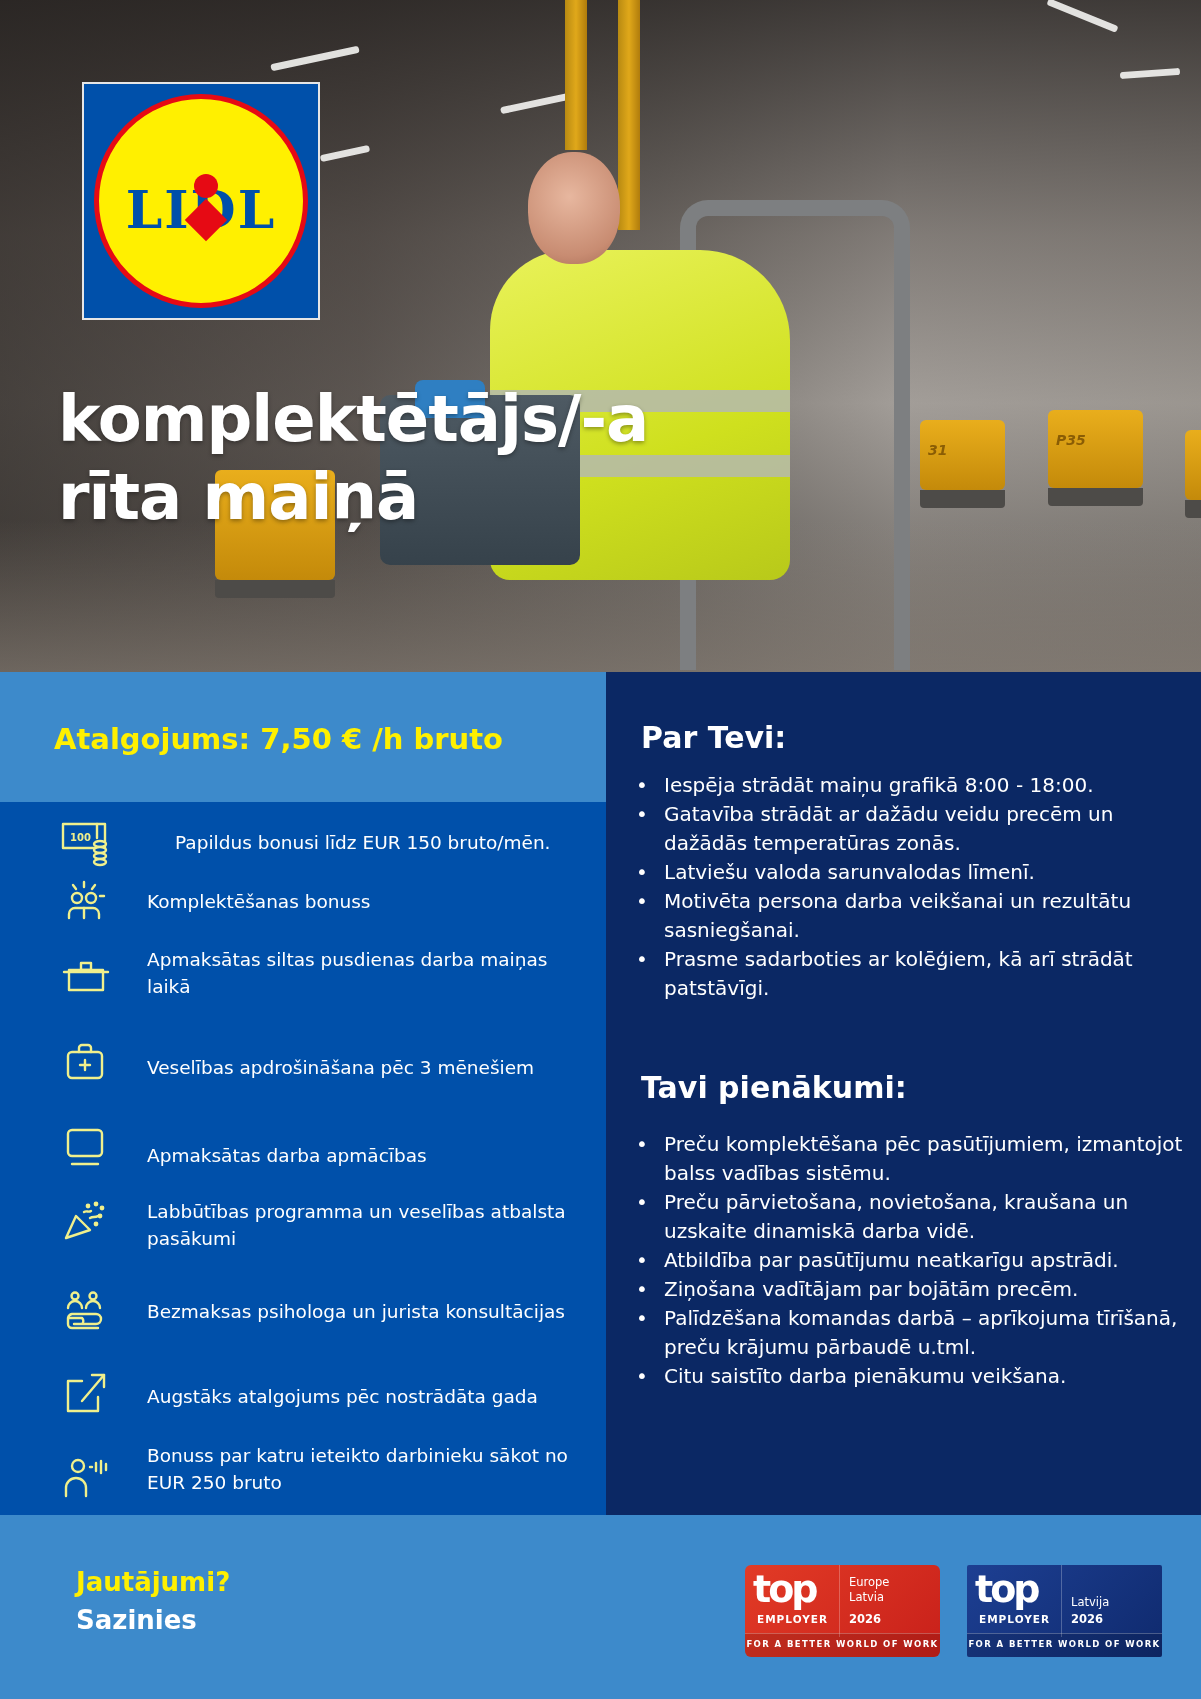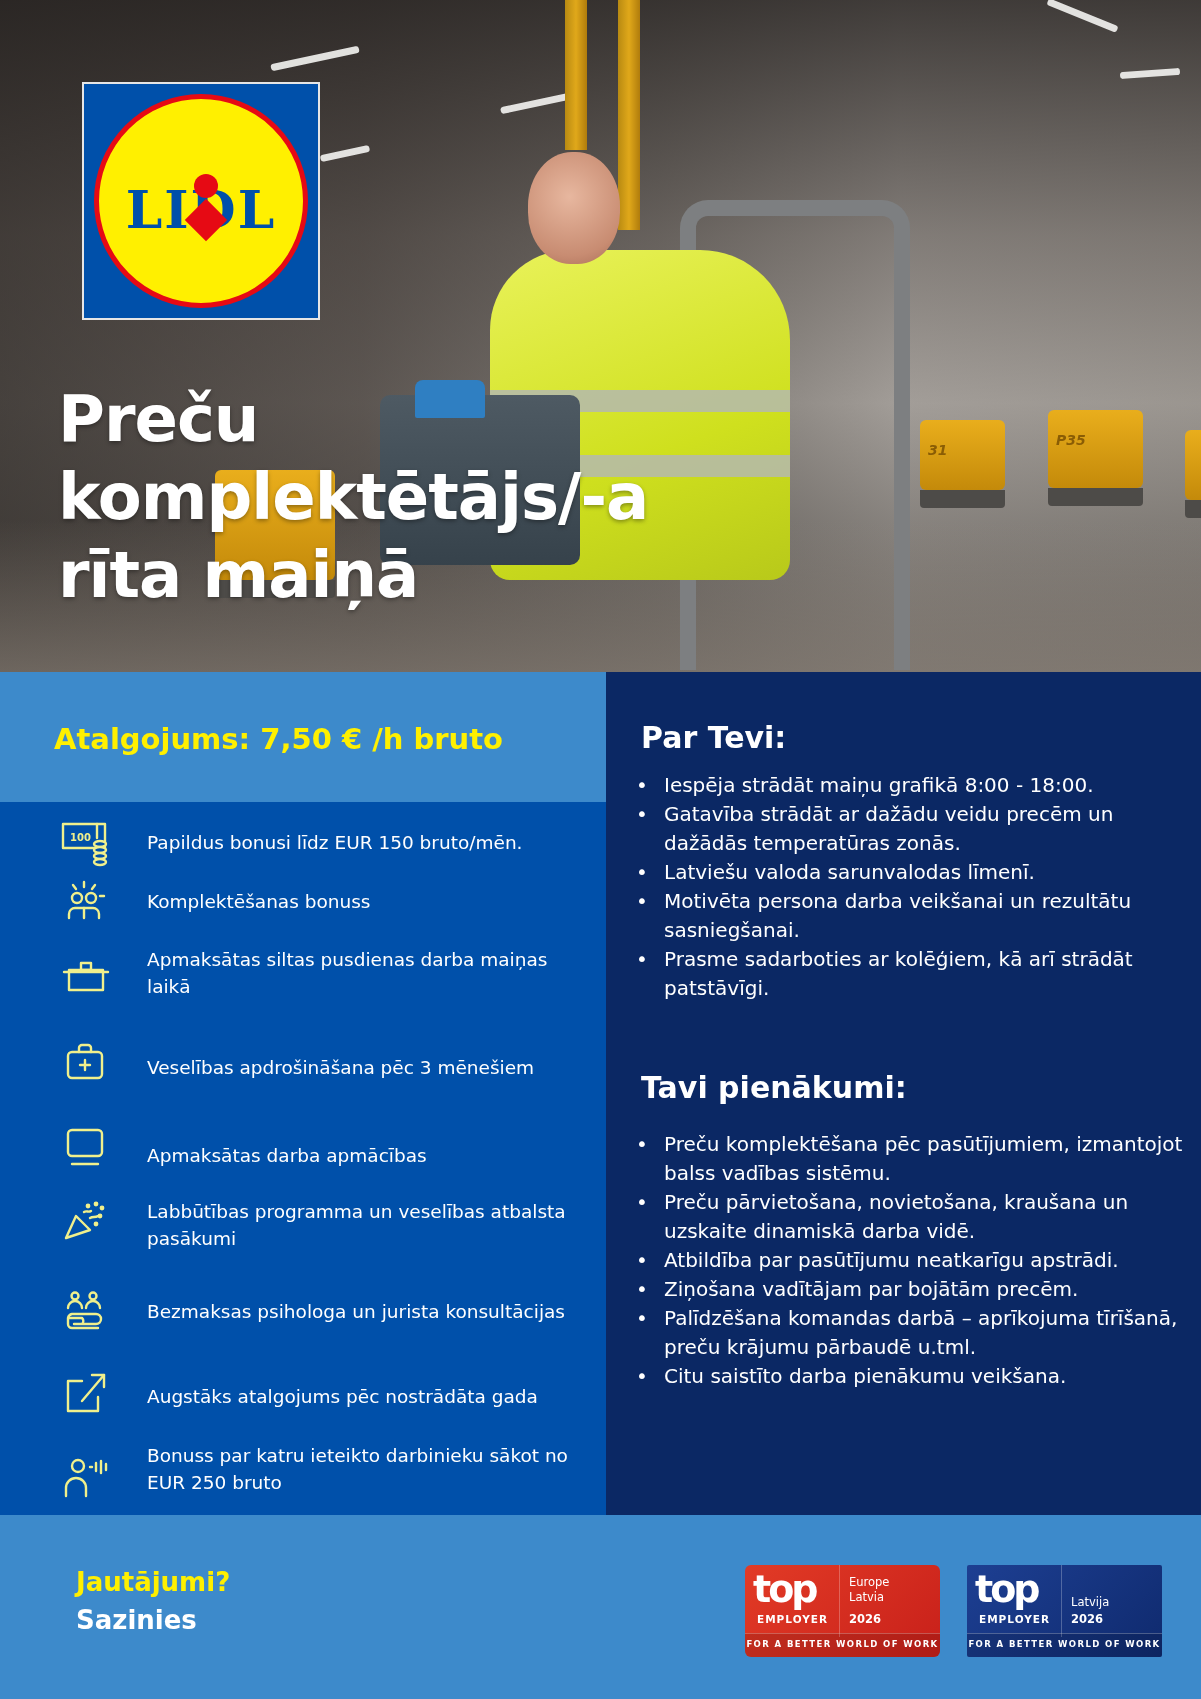--- a/index.html
+++ b/index.html
@@ -97,21 +97,20 @@
 
   <div class="logo">
     <div class="logo-circle">
       <div class="logo-text">LIDL</div>
       <div class="logo-diamond"></div>
       <div class="logo-dot"></div>
     </div>
   </div>
 
   <h1 class="hero-title">
-    <span>Preču</span>
     <span>komplektētājs/-a</span>
     <span>rīta maiņā</span>
   </h1>
 </div>
 
 <div class="salary-band">
   <div class="salary">Atalgojums: 7,50 € /h bruto</div>
 </div>
 
 <div class="benefits">
@@ -120,21 +119,21 @@
       <svg viewBox="0 0 52 52">
           <rect x="3" y="8" width="42" height="24"></rect>
           <line x1="37" y1="8" x2="37" y2="22"></line>
           <text x="10" y="25" font-size="10" font-family="DejaVu Sans, sans-serif" font-weight="700" fill="#f0f08c" stroke="none">100</text>
           <ellipse cx="40" cy="28" rx="6" ry="3" fill="#0050aa"></ellipse>
           <ellipse cx="40" cy="34" rx="6" ry="3" fill="#0050aa"></ellipse>
           <ellipse cx="40" cy="40" rx="6" ry="3" fill="#0050aa"></ellipse>
           <ellipse cx="40" cy="46" rx="6" ry="3" fill="#0050aa"></ellipse>
         </svg>
     </div>
-    <div class="txt" style="top:17px;">Papildus bonusi līdz EUR 150 bruto/mēn.</div>
+    <div class="txt" style="top:17px;margin-left:28px;">Papildus bonusi līdz EUR 150 bruto/mēn.</div>
   </div>
   <div class="benefit" style="top:70px;height:60px;">
     <div class="ico">
       <svg viewBox="0 0 52 52">
           <circle cx="17" cy="22" r="5"></circle>
           <circle cx="31" cy="22" r="5"></circle>
           <path d="M9 42v-4a6 6 0 0 1 6-6h18a6 6 0 0 1 6 6v4"></path>
           <line x1="24" y1="32" x2="24" y2="42"></line>
           <line x1="24" y1="6" x2="24" y2="11"></line>
           <line x1="35" y1="9" x2="32" y2="13"></line>

